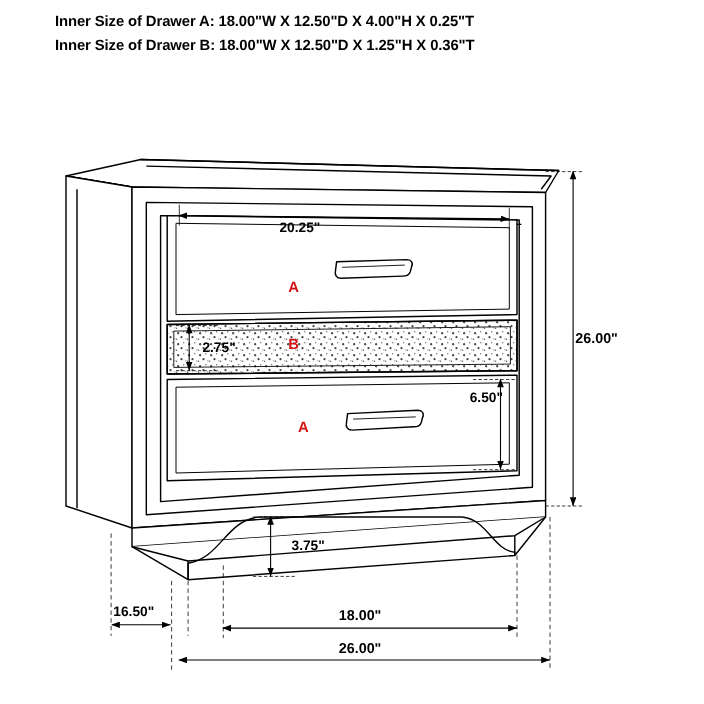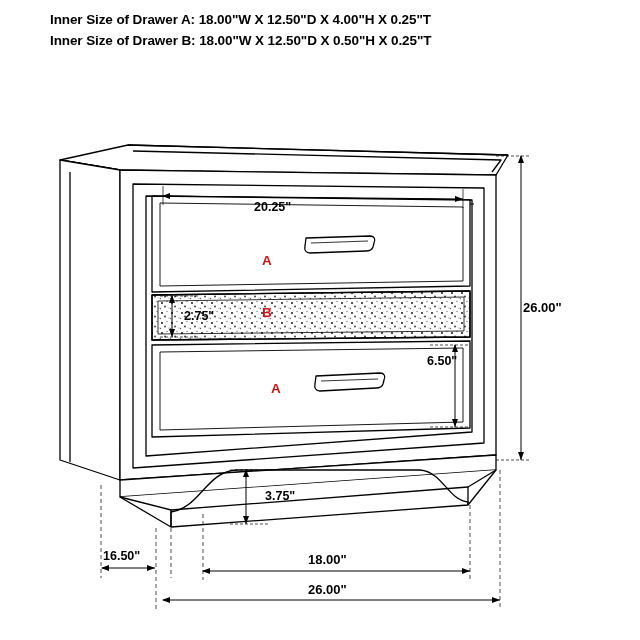--- a/index.html
+++ b/index.html
@@ -52,21 +52,21 @@
   .lbl.big {
     font-size: 13px;
   }
 </style>
 </head>
 <body>
 
 <div id="stage">
 
   <div class="hdr" id="hdr1">Inner Size of Drawer A: 18.00"W X 12.50"D X 4.00"H X 0.25"T</div>
-  <div class="hdr" id="hdr2">Inner Size of Drawer B: 18.00"W X 12.50"D X 0.50"H X 0.25"T</div>
+  <div class="hdr" id="hdr2">Inner Size of Drawer B: 18.00"W X 12.50"D X 1.25"H X 0.36"T</div>
 
   <svg class="draw" viewBox="0 0 640 640">
     <defs>
       <marker id="arr" markerWidth="9" markerHeight="9" refX="8" refY="3" orient="auto" markerUnits="strokeWidth">
         <path d="M0,0 L8,3 L0,6 z" fill="#000"></path>
       </marker>
       <marker id="arrS" markerWidth="9" markerHeight="9" refX="1" refY="3" orient="auto" markerUnits="strokeWidth">
         <path d="M8,0 L0,3 L8,6 z" fill="#000"></path>
       </marker>
       <pattern id="sparkle" width="10" height="10" patternUnits="userSpaceOnUse">

